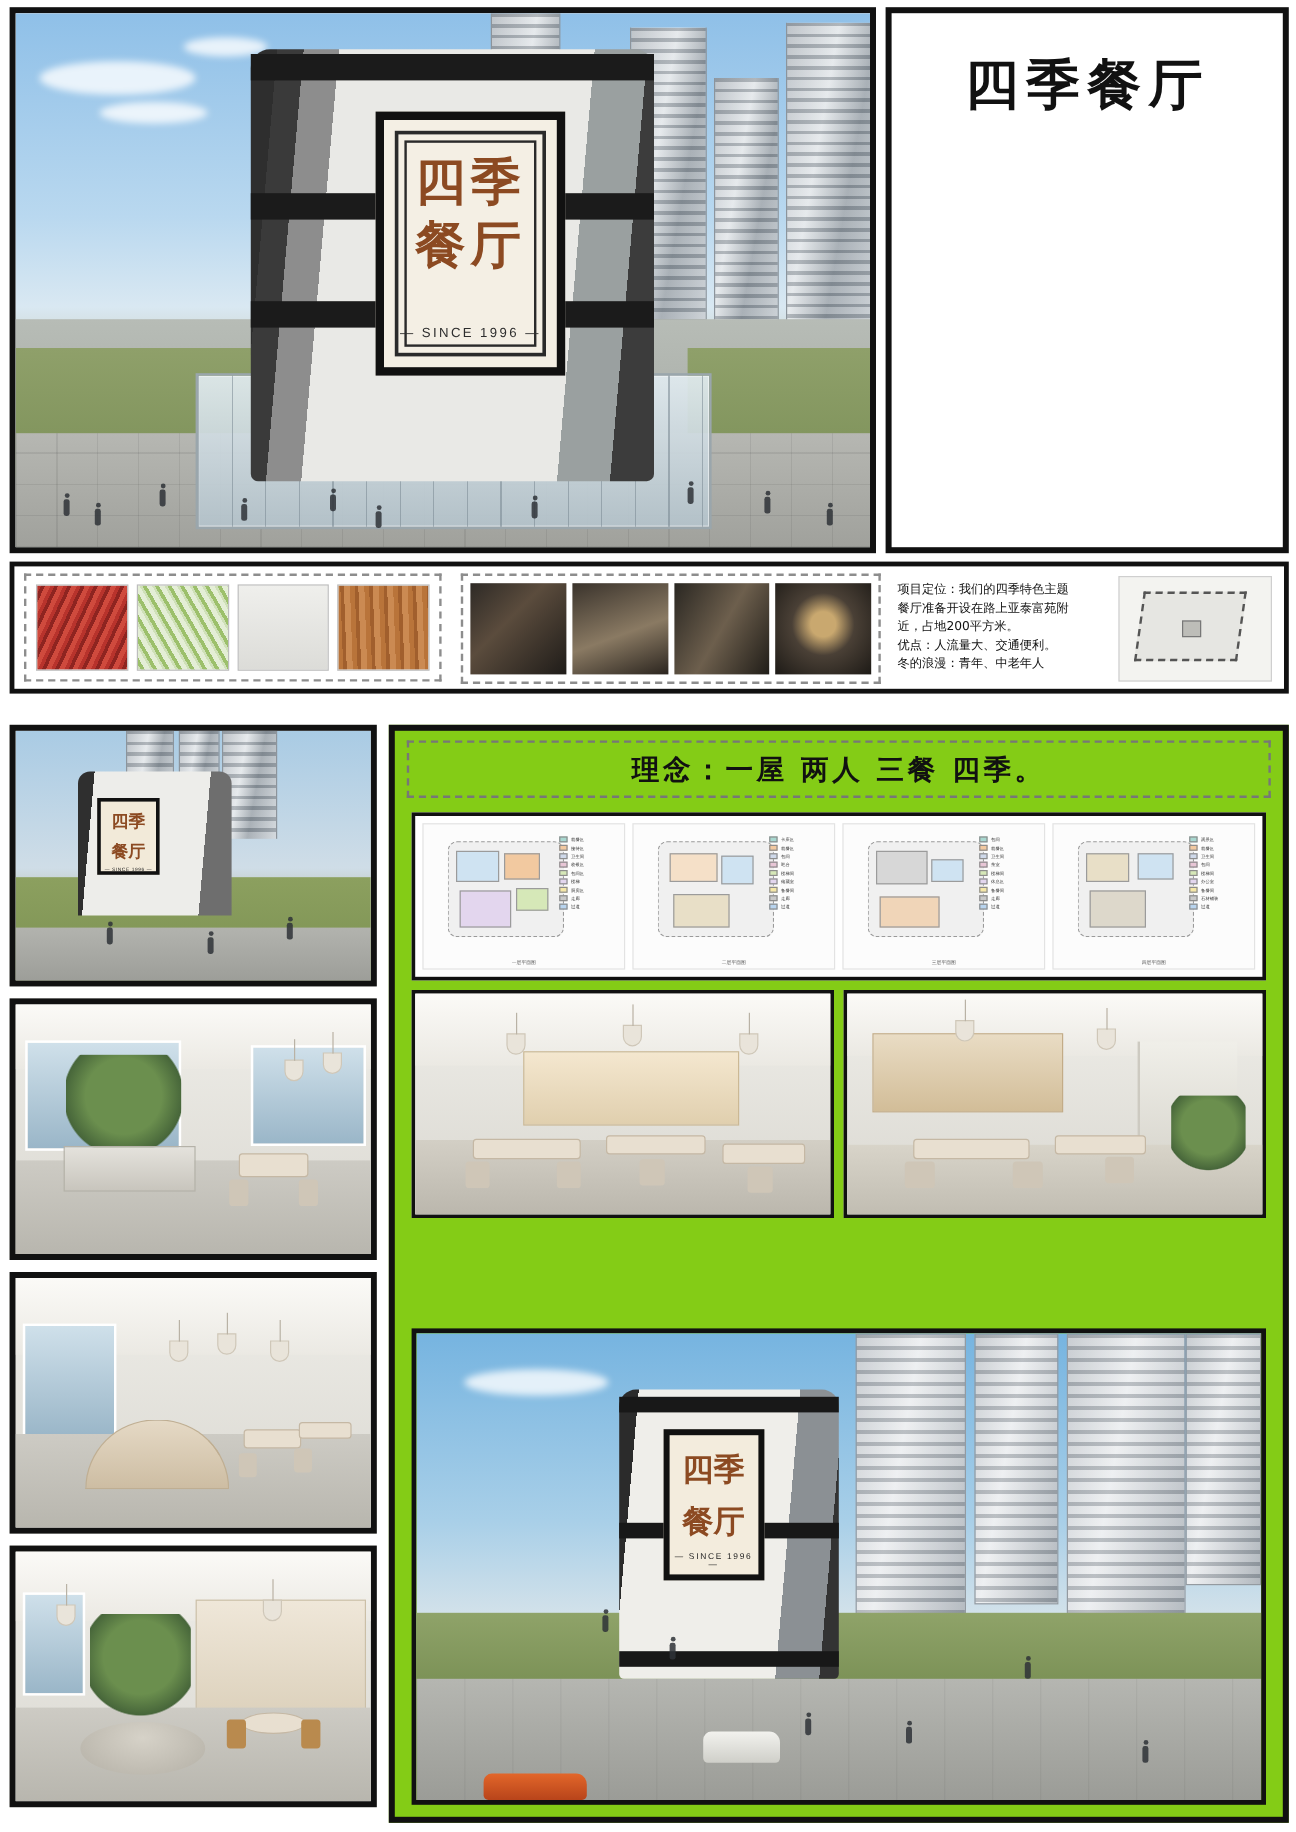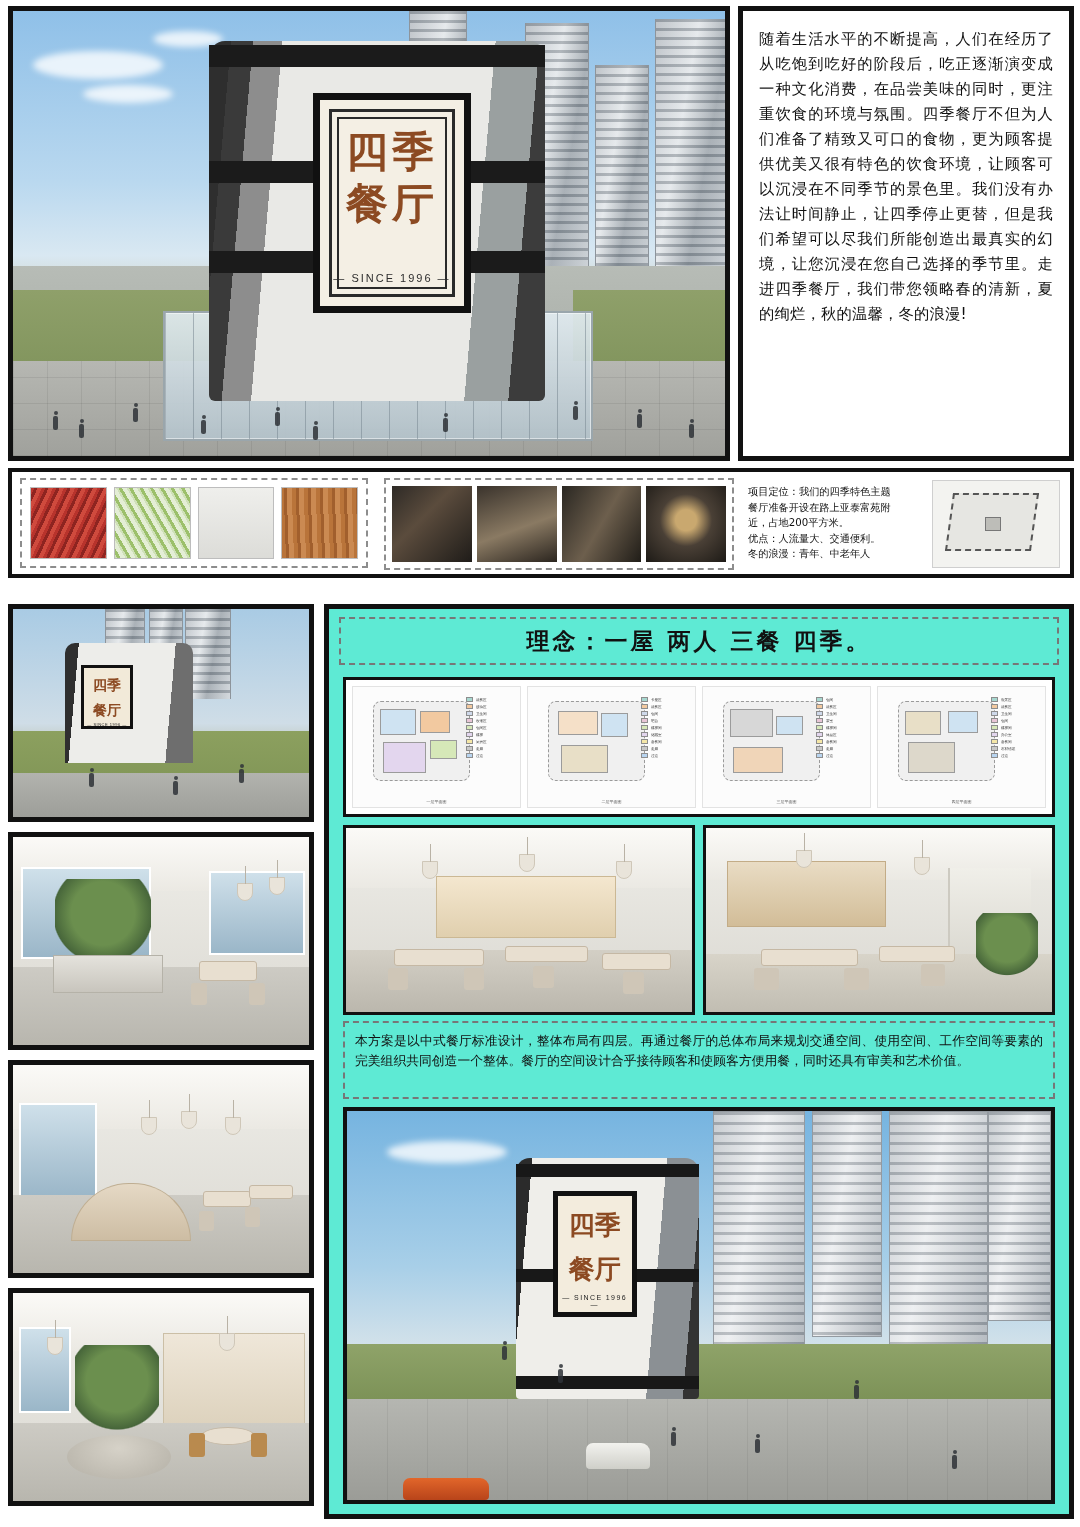--- a/index.html
+++ b/index.html
@@ -165,21 +165,21 @@
   .int-ceiling { position:absolute; left:0; right:0; top:0; height:54px; background:linear-gradient(#fbfaf7,#ebe9e3); }
   .int-window { position:absolute; background:linear-gradient(#cfe0ea,#9ab6c8); border:2px solid #fff; }
   .int-floor { position:absolute; left:0; right:0; bottom:0; height:78px; background:linear-gradient(#cdcbc4,#b8b6ae); }
   .int-table { position:absolute; background:#e8dfd0; border:1px solid #c5b8a4; border-radius:3px; }
   .int-chair { position:absolute; background:#cfc6b7; border-radius:3px; }
   .int-tree { position:absolute; background:radial-gradient(circle at 50% 40%, #6b8f4e 0 45%, #47663a 70%, transparent 72%); }
   .lamp { position:absolute; width:16px; height:18px; background:#e9e4da; border-radius:0 0 14px 14px; border:1px solid #cfc7b8; }
   .lamp:before{ content:""; position:absolute; left:7px; top:-18px; width:1px; height:18px; background:#b9b2a5; }
 
   
-  #rightPanel { position:absolute; left:324px; top:604px; width:750px; height:915px; border:5px solid #111; background:#5eead4; }
+  #rightPanel { position:absolute; left:324px; top:604px; width:750px; height:915px; border:5px solid #111; background:#84cc16; }
   .concept-bar {
     position:absolute; left:10px; top:8px; right:10px; height:48px;
     border:2px dashed #777; display:flex; align-items:center; justify-content:center;
   }
   .concept-text {
     font-family:"DejaVu Serif", serif; font-size:23px; font-weight:bold;
     letter-spacing:3px; color:#111;
   }
   .plans-frame { position:absolute; left:14px; top:68px; right:14px; height:140px; border:3px solid #111; background:#fff; display:flex; gap:6px; padding:6px; }
   .plan { flex:1; position:relative; background:#fcfcfc; border:1px solid #e3e3e3; }
@@ -272,21 +272,21 @@
     <div class="person" style="left:188px;bottom:22px;"></div>
     <div class="person" style="left:262px;bottom:30px;"></div>
     <div class="person" style="left:300px;bottom:16px;"></div>
     <div class="person" style="left:430px;bottom:24px;"></div>
     <div class="person" style="left:560px;bottom:36px;"></div>
     <div class="person" style="left:624px;bottom:28px;"></div>
     <div class="person" style="left:676px;bottom:18px;"></div>
   </div>
 
   <div class="frame" id="titlePanel">
-    <div class="body-cn">随着生活水平的不断提高，人们在经历了从吃饱到吃好的阶段后，吃正逐渐演变成一种文化消费，在品尝美味的同时，更注重饮食的环境与氛围。四季餐厅不但为人们准备了精致又可口的食物，更为顾客提供优美又很有特色的饮食环境，让顾客可以沉浸在不同季节的景色里。我们没有办法让时间静止，让四季停止更替，但是我们希望可以尽我们所能创造出最真实的幻境，让您沉浸在您自己选择的季节里。走进四季餐厅，我们带您领略春的清新，夏的绚烂，秋的温馨，冬的浪漫!</div>
+    <div class="title-cn">四季餐厅</div>
   </div>
 
   <div class="frame" id="matStrip">
     <div class="dotted-box mat-group">
       <div class="swatch sw-red"></div>
       <div class="swatch sw-green"></div>
       <div class="swatch sw-white"></div>
       <div class="swatch sw-wood"></div>
     </div>
 
@@ -608,21 +608,20 @@
         <div class="int-table" style="left:50%;top:64%;width:22%;height:9%;"></div>
         <div class="int-chair" style="left:14%;top:76%;width:7%;height:12%;"></div>
         <div class="int-chair" style="left:40%;top:76%;width:7%;height:12%;"></div>
         <div class="int-chair" style="left:62%;top:74%;width:7%;height:12%;"></div>
         <div class="int-tree" style="right:4%;top:46%;width:18%;height:36%;"></div>
         <div class="lamp" style="left:26%;top:12%;"></div>
         <div class="lamp" style="left:60%;top:16%;"></div>
       </div>
     </div>
 
-    <div class="desc-box">本方案是以中式餐厅标准设计，整体布局有四层。再通过餐厅的总体布局来规划交通空间、使用空间、工作空间等要素的完美组织共同创造一个整体。餐厅的空间设计合乎接待顾客和使顾客方便用餐，同时还具有审美和艺术价值。</div>
 
     <div class="big-render">
       <div class="br-sky"></div>
       <div class="cloud" style="left:40px;top:30px;width:120px;height:22px;"></div>
       <div class="cloud" style="left:180px;top:58px;width:90px;height:16px;"></div>
       <div class="br-tower" style="left:52%;top:0;width:13%;height:66%;"></div>
       <div class="br-tower" style="left:66%;top:0;width:10%;height:58%;"></div>
       <div class="br-tower" style="left:77%;top:0;width:14%;height:68%;"></div>
       <div class="br-tower" style="left:91%;top:0;width:9%;height:54%;"></div>
       <div class="br-grass"></div>

